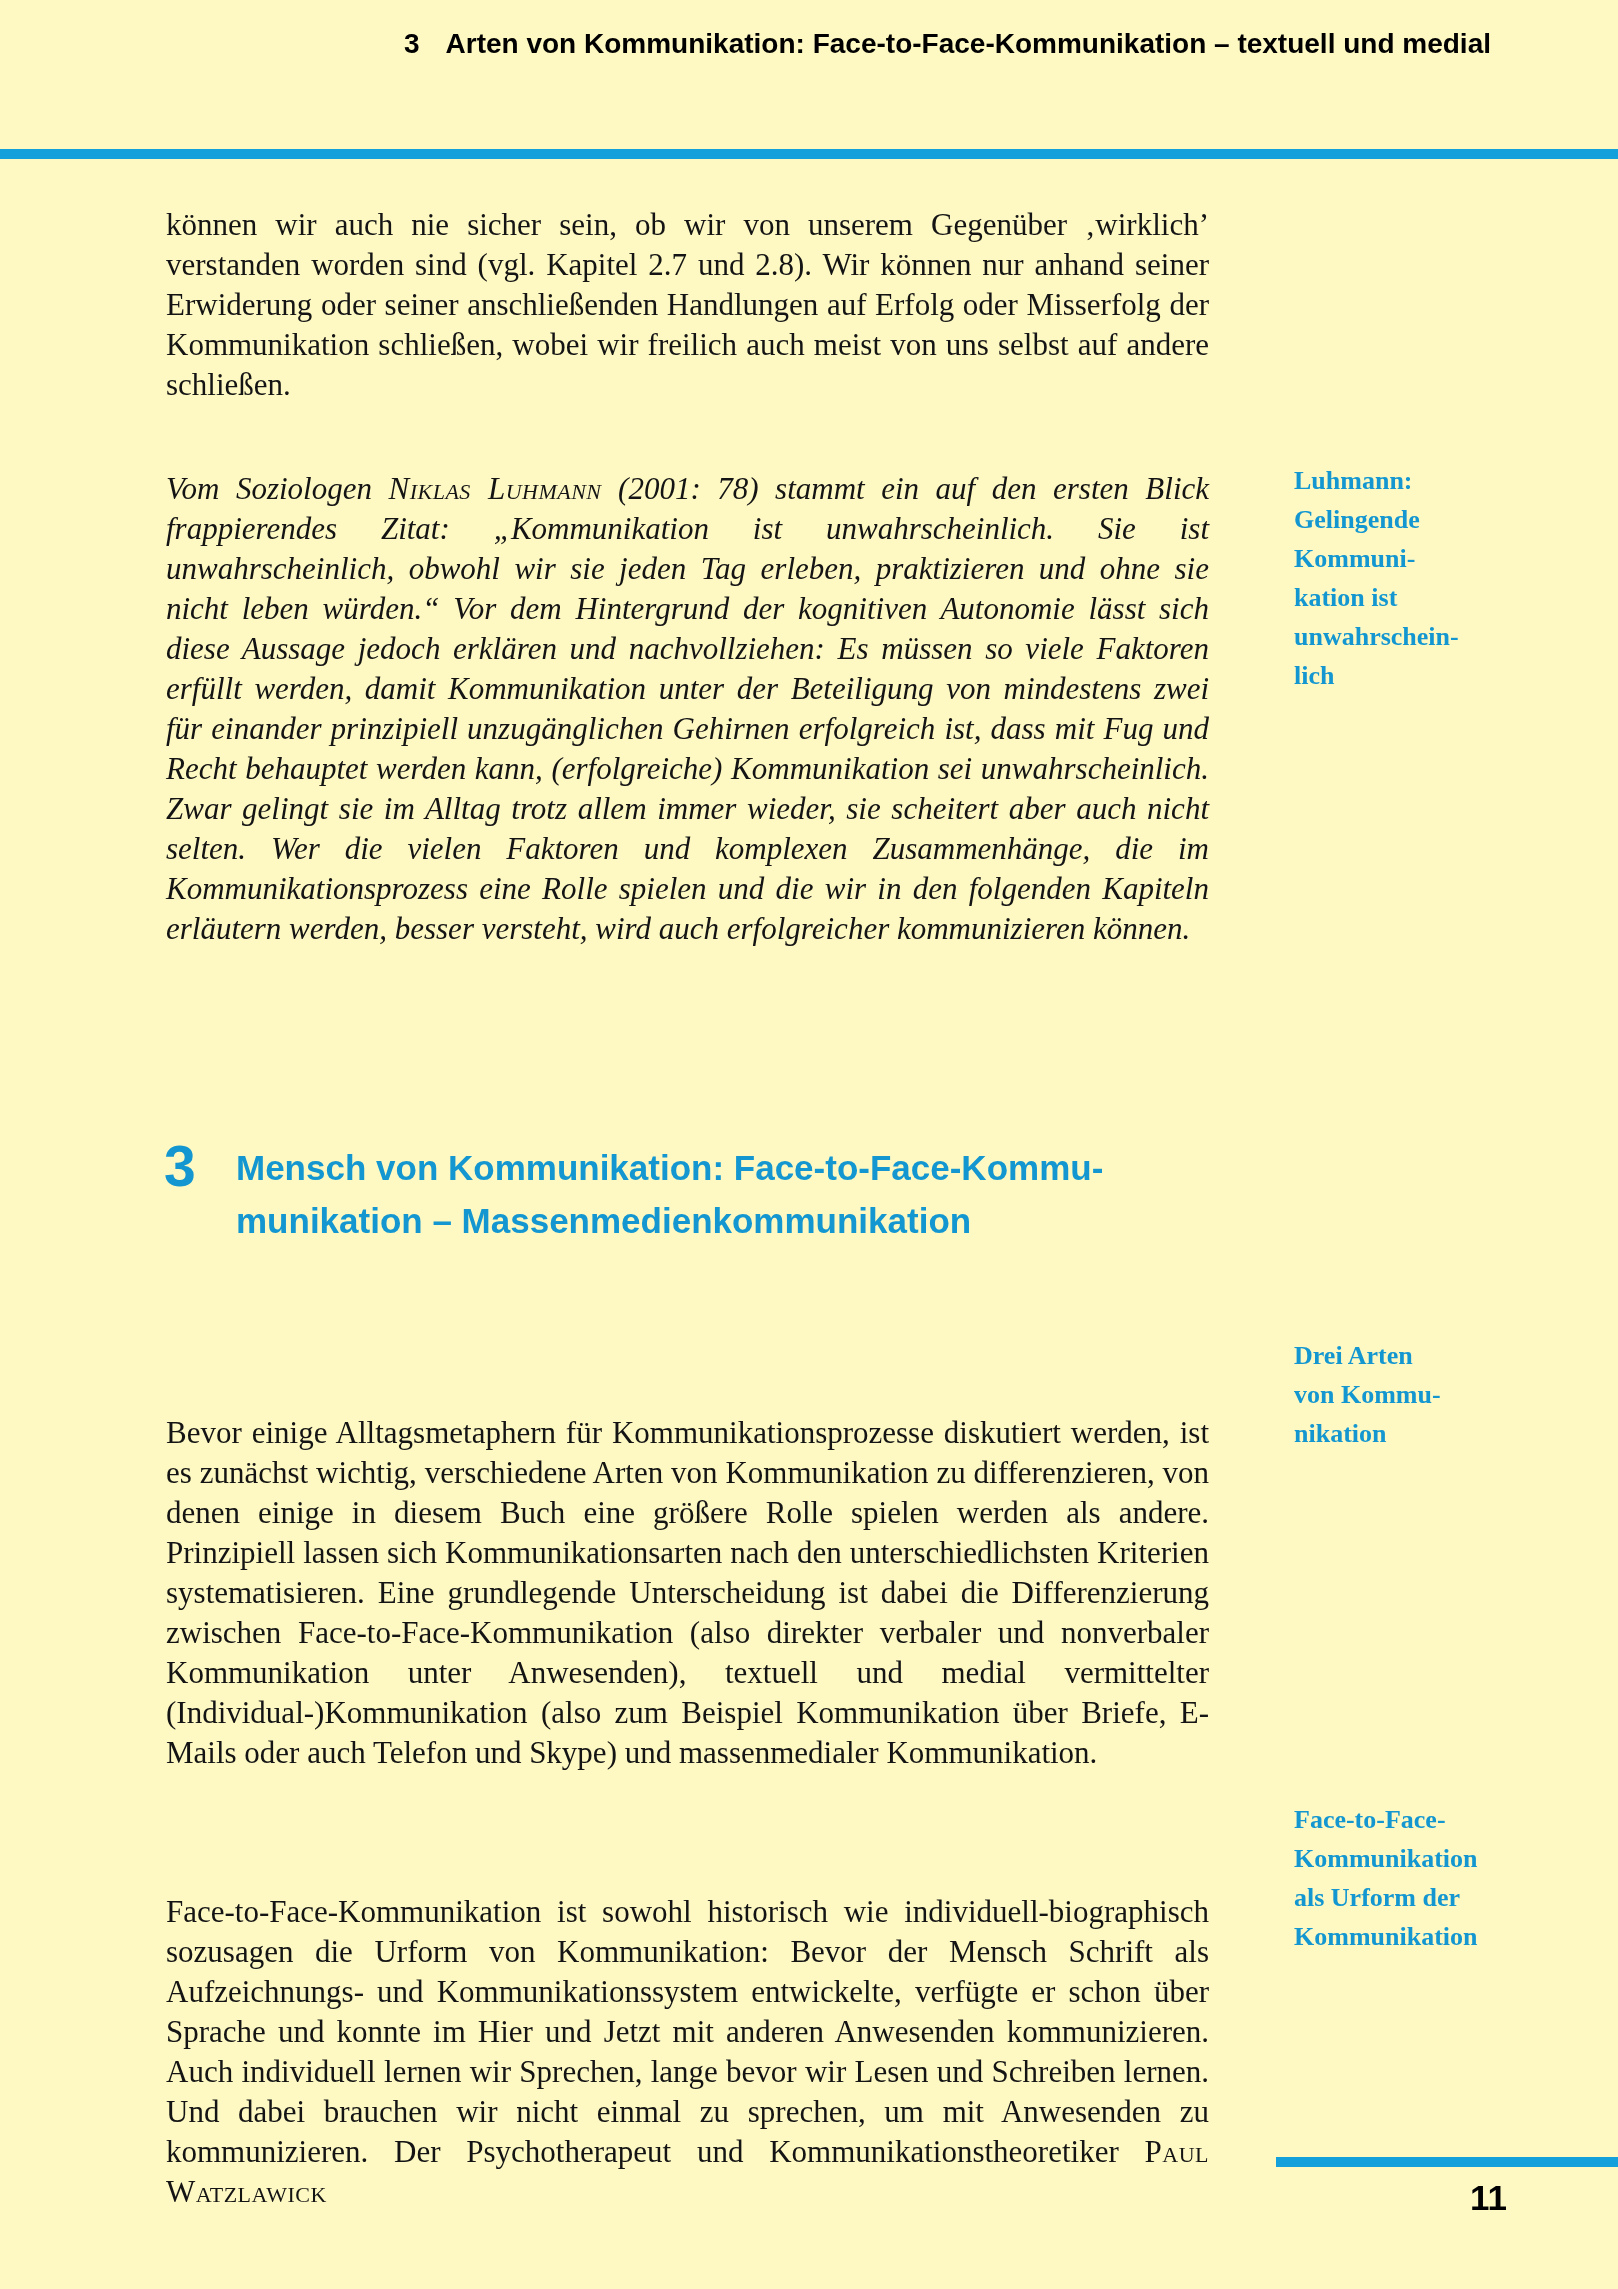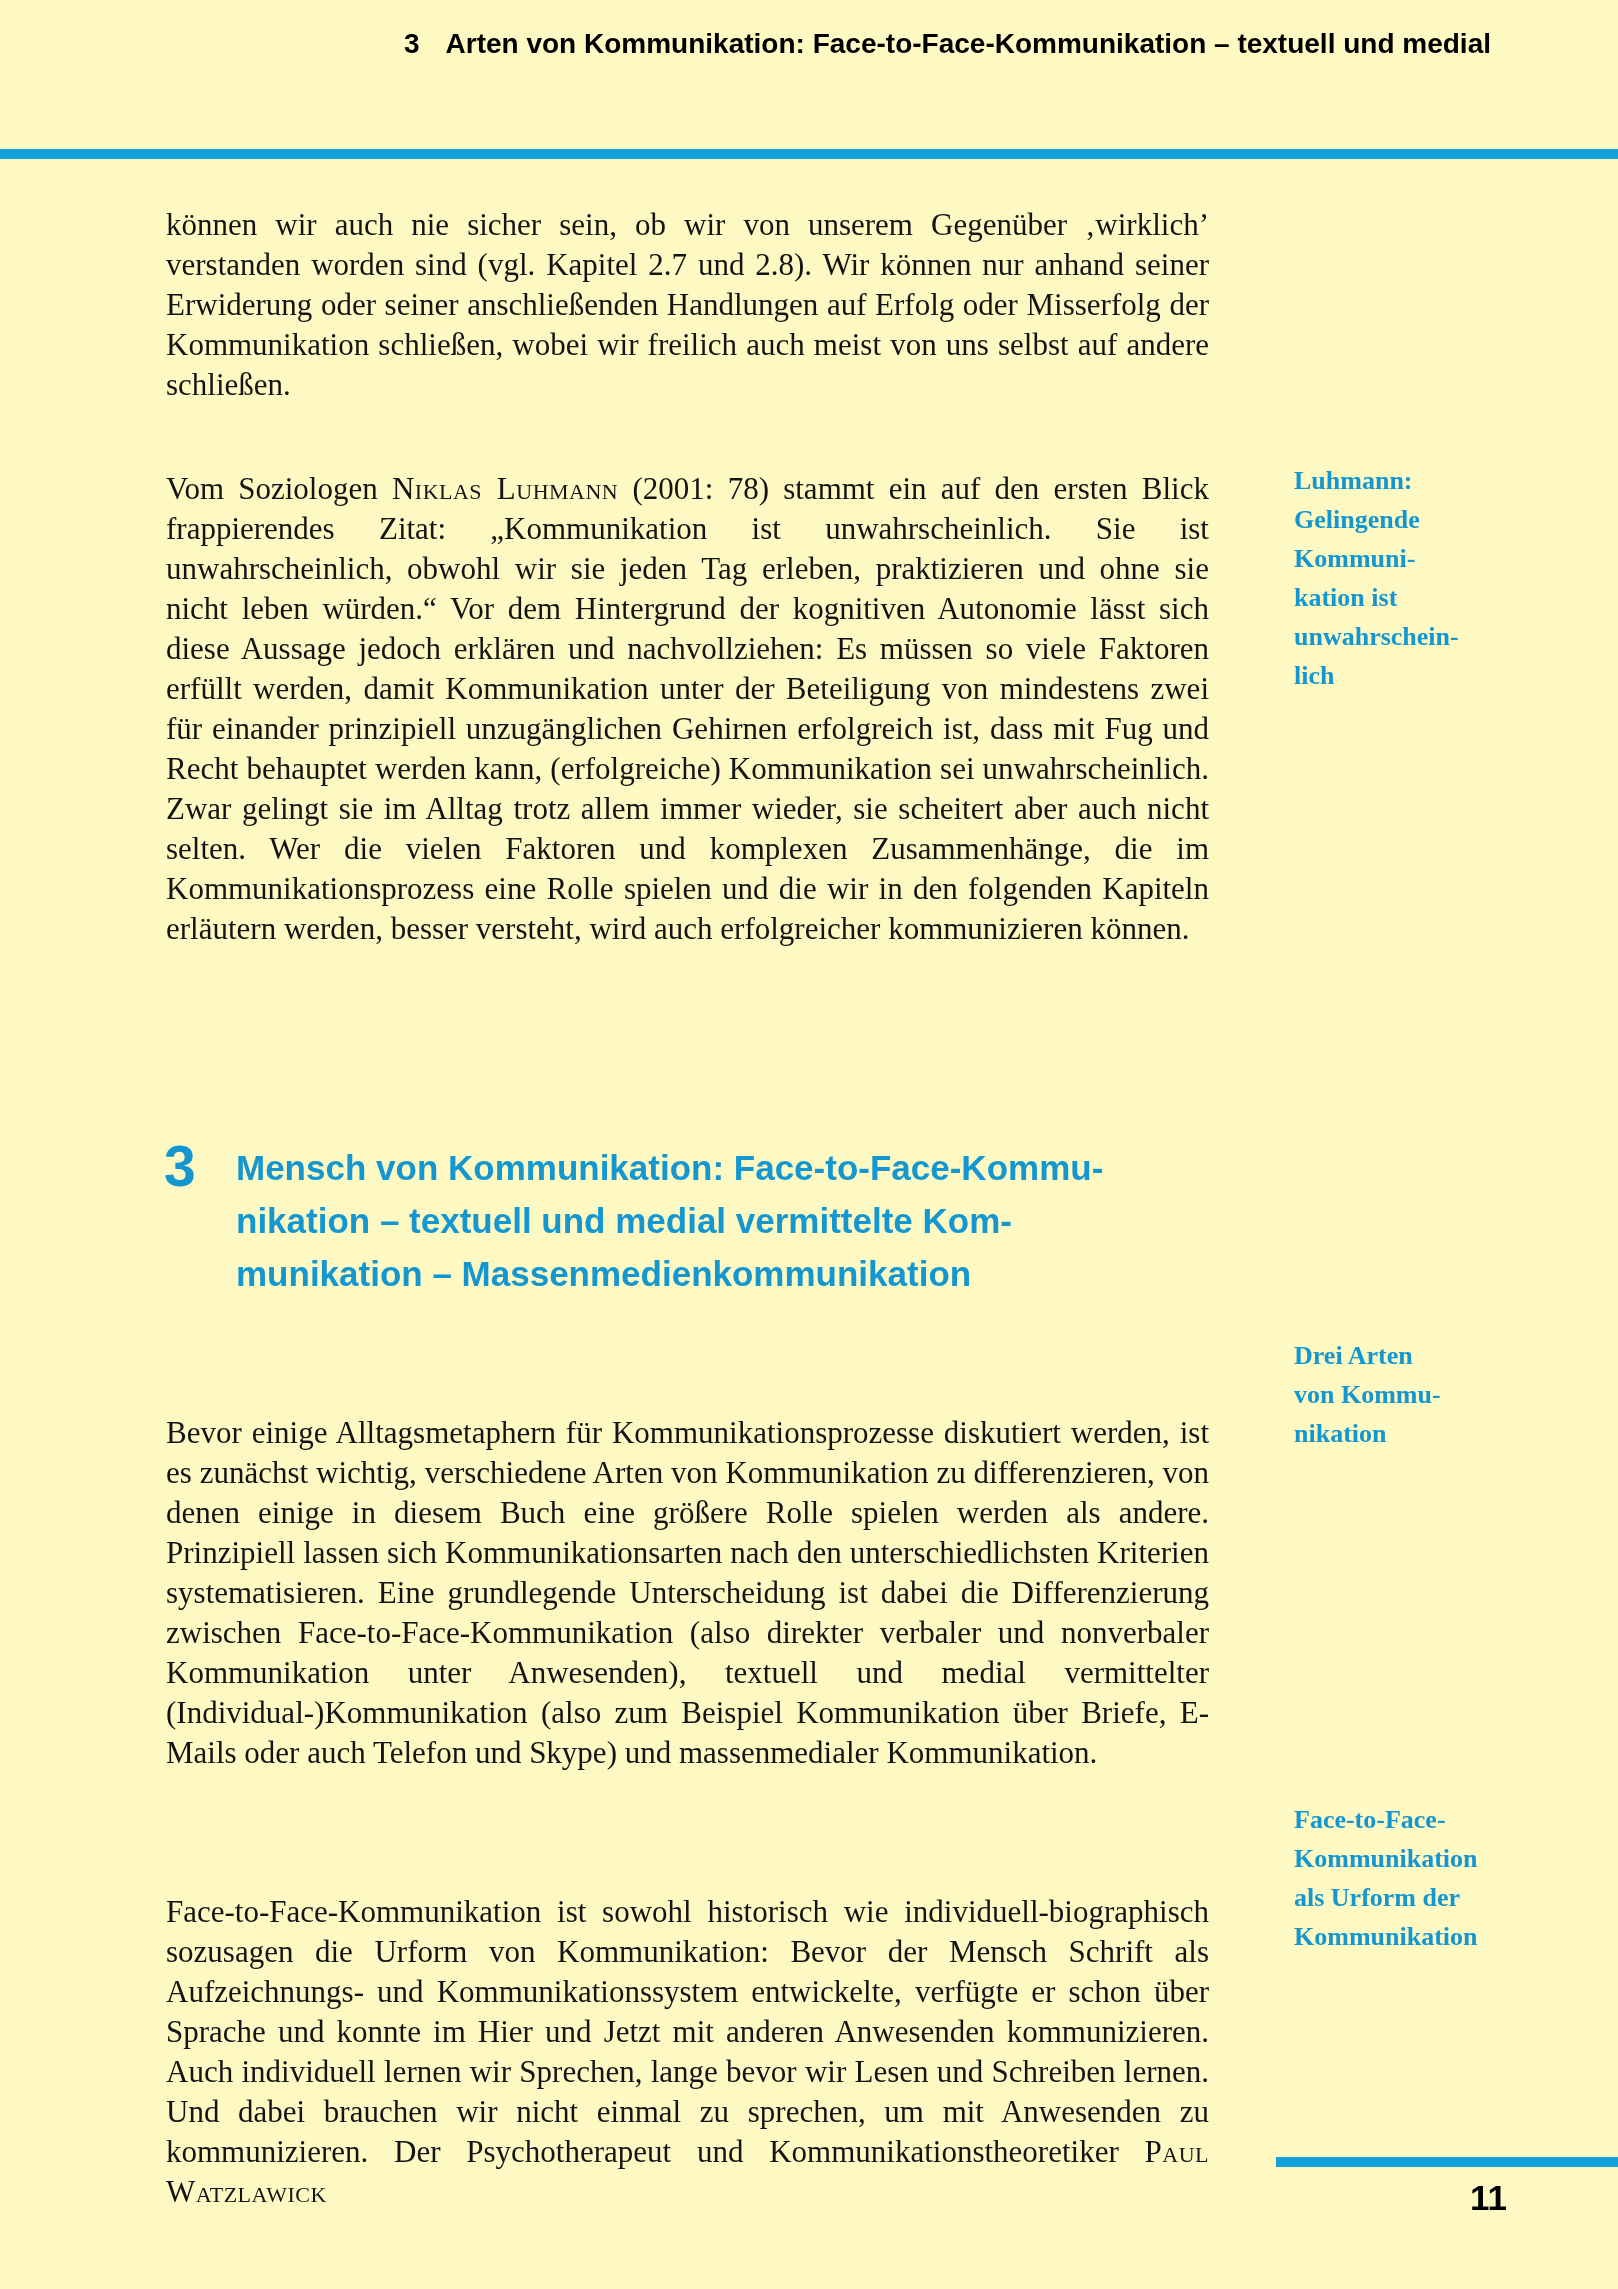--- a/index.html
+++ b/index.html
@@ -24,21 +24,21 @@
   .rule-top { top:149px; left:0; width:1619px; }
   .rule-bottom { top:2157px; left:1276px; width:342px; }
 
   
   .para {
     position:absolute; left:166px; width:1043px; margin:0;
     font-size:31px; line-height:40px; text-align:justify;
     text-justify:inter-word;
   }
   .p1 { top:205px; }
-  .p2 { top:469px; }
+  .p2 { top:469px;font-style:italic; }
   .p3 { top:1413px; }
   .p4 { top:1892px; }
   .smallcaps { font-variant:small-caps; letter-spacing:0.5px; }
 
   
   .section-heading {
     position:absolute; left:164px; top:1137px; color:var(--accent);
     font-family:"Liberation Sans", sans-serif; font-weight:bold;
   }
   .sh-number { position:absolute; left:0; top:0; font-size:57px; line-height:59px; }
@@ -77,21 +77,20 @@
 
   <main>
     <p class="para p1"><span>können wir auch nie sicher sein, ob wir von unserem Gegenüber ‚wirklich’ verstanden worden sind (vgl. Kapitel 2.7 und 2.8). Wir können nur anhand seiner Erwiderung oder seiner anschließenden Handlungen auf Erfolg oder Misserfolg der Kommunikation schließen, wobei wir freilich auch meist von uns selbst auf andere schließen.</span></p>
 
     <p class="para p2"><span>Vom Soziologen </span><span class="smallcaps">Niklas Luhmann</span><span> (2001: 78) stammt ein auf den ersten Blick frappierendes Zitat: „Kommunikation ist unwahrscheinlich. Sie ist unwahrscheinlich, obwohl wir sie jeden Tag erleben, praktizieren und ohne sie nicht leben würden.“ Vor dem Hintergrund der kognitiven Autonomie lässt sich diese Aussage jedoch erklären und nachvollziehen: Es müssen so viele Faktoren erfüllt werden, damit Kommunikation unter der Beteiligung von mindestens zwei für einander prinzipiell unzugänglichen Gehirnen erfolgreich ist, dass mit Fug und Recht behauptet werden kann, (erfolgreiche) Kommunikation sei unwahrscheinlich. Zwar gelingt sie im Alltag trotz allem immer wieder, sie scheitert aber auch nicht selten. Wer die vielen Faktoren und komplexen Zusammenhänge, die im Kommunikationsprozess eine Rolle spielen und die wir in den folgenden Kapiteln erläutern werden, besser versteht, wird auch erfolgreicher kommunizieren können.</span></p>
 
     <section class="section-heading">
       <span class="sh-number">3</span>
       <div class="sh-lines">
           <div>Mensch von Kommunikation: Face-to-Face-Kommu-</div>
-          <div>nikation – textuell und medial vermittelte Kom-</div>
           <div>munikation – Massenmedienkommunikation</div>
         </div>
     </section>
 
     <p class="para p3"><span>Bevor einige Alltagsmetaphern für Kommunikationsprozesse diskutiert werden, ist es zunächst wichtig, verschiedene Arten von Kommunikation zu differenzieren, von denen einige in diesem Buch eine größere Rolle spielen werden als andere. Prinzipiell lassen sich Kommunikationsarten nach den unterschiedlichsten Kriterien systematisieren. Eine grundlegende Unterscheidung ist dabei die Differenzierung zwischen Face-to-Face-Kommunikation (also direkter verbaler und nonverbaler Kommunikation unter Anwesenden), textuell und medial vermittelter (Individual-)Kommunikation (also zum Beispiel Kommunikation über Briefe, E-Mails oder auch Telefon und Skype) und massenmedialer Kommunikation.</span></p>
 
     <p class="para p4"><span>Face-to-Face-Kommunikation ist sowohl historisch wie individuell-biographisch sozusagen die Urform von Kommunikation: Bevor der Mensch Schrift als Aufzeichnungs- und Kommunikationssystem entwickelte, verfügte er schon über Sprache und konnte im Hier und Jetzt mit anderen Anwesenden kommunizieren. Auch individuell lernen wir Sprechen, lange bevor wir Lesen und Schreiben lernen. Und dabei brauchen wir nicht einmal zu sprechen, um mit Anwesenden zu kommunizieren. Der Psychotherapeut und Kommunikationstheoretiker </span><span class="smallcaps">Paul Watzlawick</span></p>
 
     <aside class="note note1">
         <div>Luhmann:</div>

